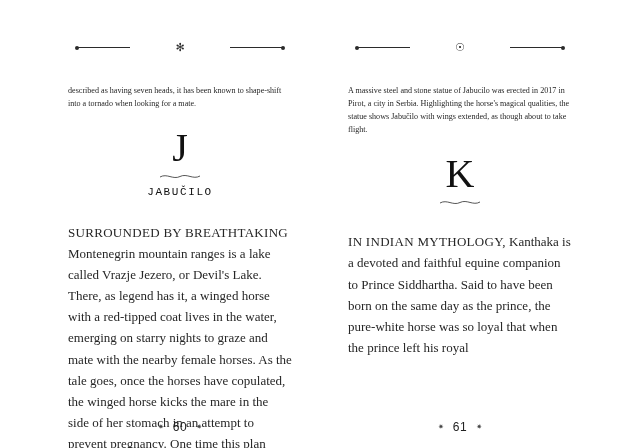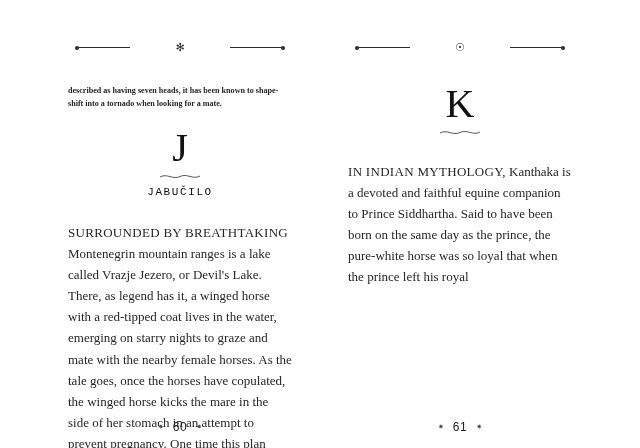--- a/index.html
+++ b/index.html
@@ -73,21 +73,20 @@
     letter-spacing: 0;
   }
 
   
   .col {
     margin-top: 26px;
     font-size: 8.1px;
     line-height: 1.62;
     text-align: left;
     color: #262626;
-    font-weight: bold;
   }
   .col p {
     margin: 0;
     text-indent: 0;
   }
   .col p + p { text-indent: 9px; }
 
   .smallcaps {
     font-variant: small-caps;
     letter-spacing: 0.3px;
@@ -206,20 +205,21 @@
   <div class="page right">
     <div class="page-inner">
 
       <div class="ornament">
         <span class="rule left-rule"></span>
         <span class="glyph">☉</span>
         <span class="rule right-rule"></span>
       </div>
 
       <div class="col">
+        <p>A massive steel and stone statue of Jabucilo was erected in 2017 in Pirot, a city in Serbia. Highlighting the horse's magical qualities, the statue shows Jabučilo with wings extended, as though about to take flight.</p>
       </div>
 
       <div class="chapter">
         <div class="letter">K</div>
         <svg class="swash" viewBox="0 0 42 9">
           <path d="M1 5 C 8 1, 14 8, 21 4.5 C 28 1, 34 8, 41 4" fill="none" stroke="#2b2b2b" stroke-width="0.8"></path>
         </svg>
       </div>
 
       <div class="chapter-body">

